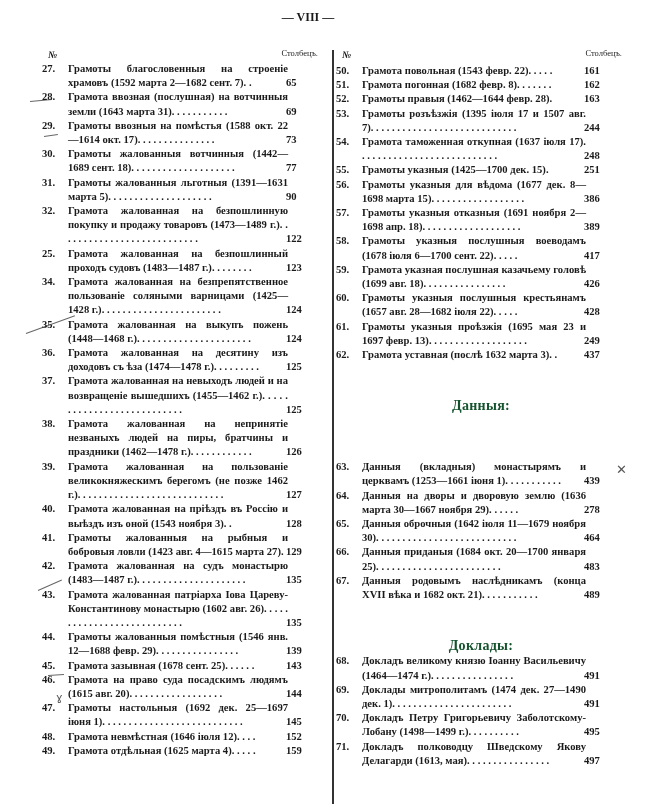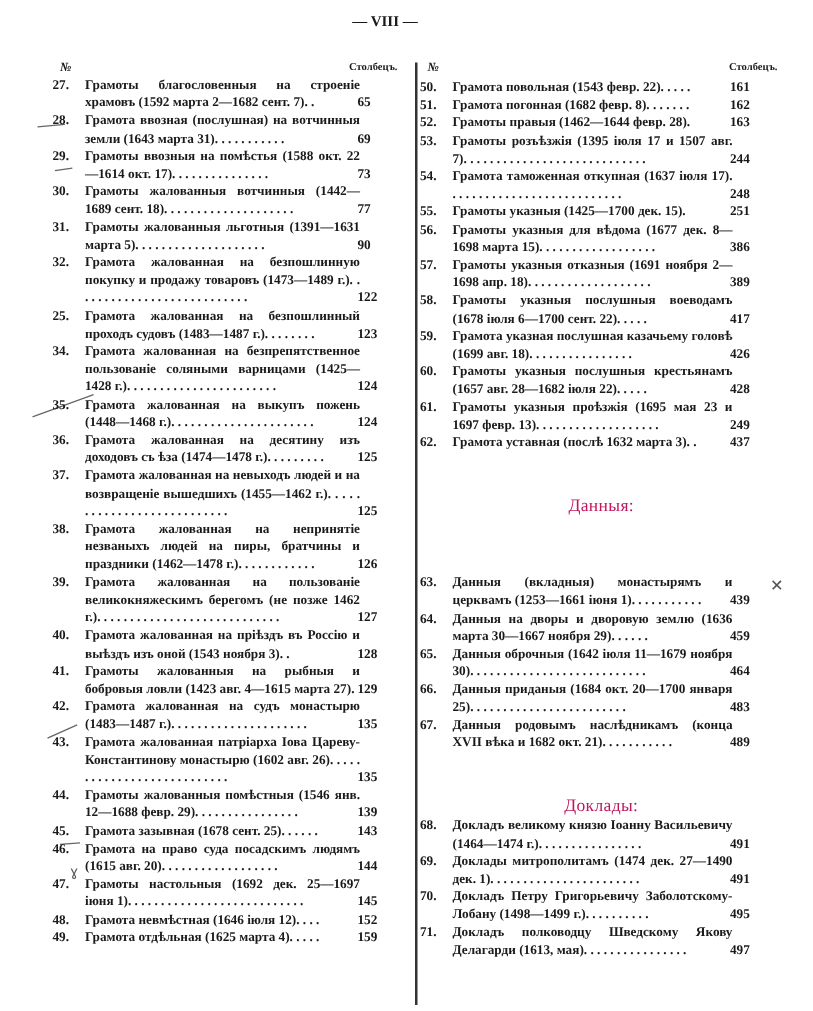--- a/index.html
+++ b/index.html
@@ -21,43 +21,43 @@
     .col-right { left: 346px; width: 270px; }
     .divider {
       position: absolute; left: 332px; top: 50px; width: 1.5px; height: 754px;
       background: #333;
     }
     .col-header {
       position: relative; height: 14px; font-size: 8.5px;
       font-family: "Liberation Serif", serif;
     }
     .col-header .no { position: absolute; left: -4px; top: 1px; font-style: italic; font-weight: bold; font-size: 10px; }
-    .col-header .col-label { position: absolute; right: 0; top: 0; font-weight: bold; }
+    .col-header .col-label { position: absolute; right: 0; top: 0; font-weight: normal; }
     .col-right .col-header .col-label { right: -6px; }
     .entry {
       position: relative;
       font-size: 10.6px;
       line-height: 14.2px;
       font-family: "Liberation Serif", serif;
       font-weight: bold;
       padding-left: 16px;
       padding-right: 30px;
       text-align: justify;
     }
     .entry .num {
       position: absolute; left: -10px; top: 0; width: 24px; text-align: left;
     }
     .entry .text { display: block; }
     .entry .page {
       position: absolute; right: 4px; bottom: 0; width: 28px; text-align: left;
     }
     .section-title {
       text-align: center; font-family: "Liberation Serif", serif;
-      font-size: 14px; font-weight: normal; letter-spacing: 0.3px;
-      color: #be185d;
+      font-size: 14px; font-weight: bold; letter-spacing: 0.3px;
+      color: #14532d;
     }
     .mark {
       position: absolute; color: #555; font-family: "DejaVu Sans", sans-serif;
       font-size: 11px;
     }
     .pencil-line { position: absolute; height: 1px; background: #666; transform-origin: left center; }
   </style>
 </head>
 <body>
 
@@ -273,21 +273,21 @@
   <div class="section-title" style="margin-top:36px;">Данныя:</div>
   <div id="right-entries-dannye" style="margin-top:46px;">
       <div class="entry">
         <span class="num">63.</span>
         <span class="text">Данныя (вкладныя) монастырямъ и церквамъ (1253—1661 іюня 1). . . . . . . . . . .</span>
         <span class="page">439</span>
       </div>
       <div class="entry">
         <span class="num">64.</span>
         <span class="text">Данныя на дворы и дворовую землю (1636 марта 30—1667 ноября 29). . . . . .</span>
-        <span class="page">459</span>
+        <span class="page">278</span>
       </div>
       <div class="entry">
         <span class="num">65.</span>
         <span class="text">Данныя оброчныя (1642 іюля 11—1679 ноября 30). . . . . . . . . . . . . . . . . . . . . . . . . . .</span>
         <span class="page">464</span>
       </div>
       <div class="entry">
         <span class="num">66.</span>
         <span class="text">Данныя приданыя (1684 окт. 20—1700 января 25). . . . . . . . . . . . . . . . . . . . . . . .</span>
         <span class="page">483</span>

